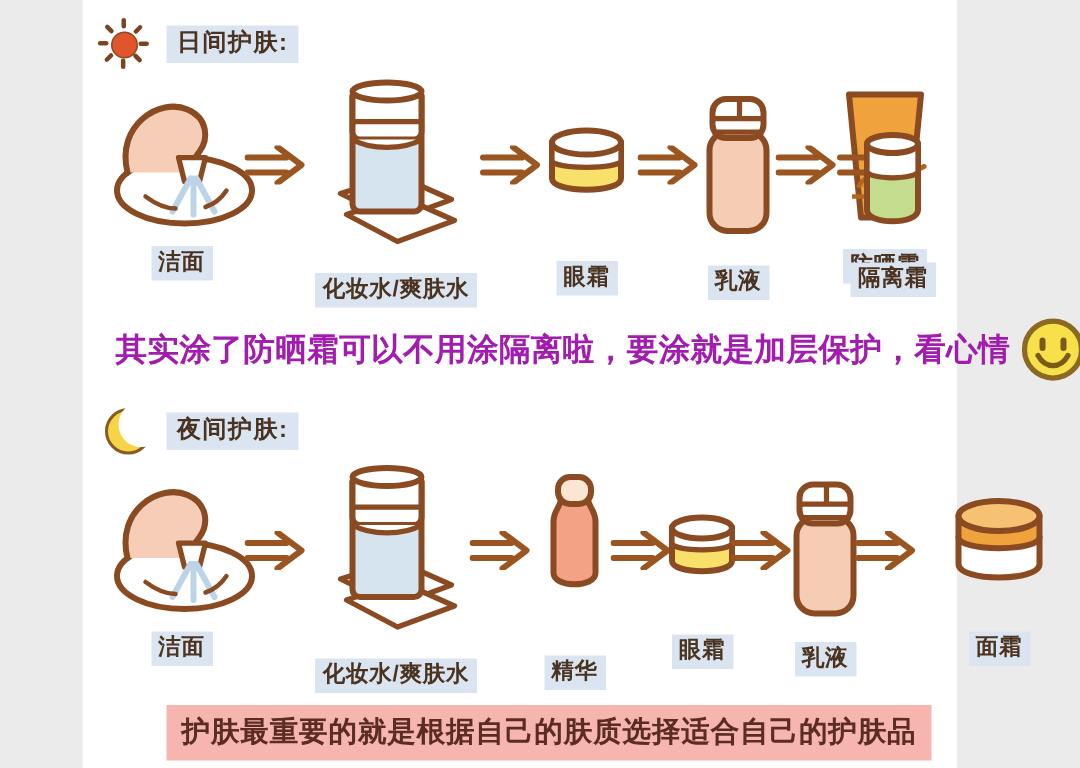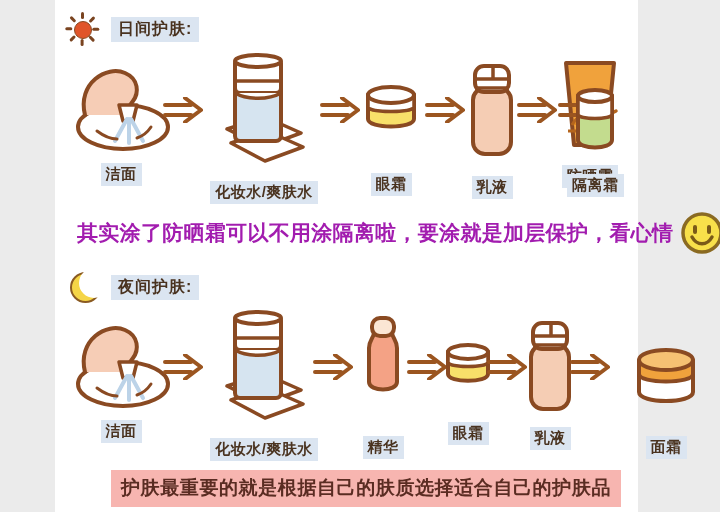--- a/index.html
+++ b/index.html
@@ -345,21 +345,21 @@
         </div>
         <span class="cap" style="margin-top:8px;">乳液</span>
       </div>
 
       <div class="arrow" style="left:515px; top:42px;">
         <svg width="42" height="26" viewBox="0 0 42 26">
           <path d="M2 8 L28 8 M2 18 L28 18 M22 1 L38 13 L22 25" fill="none" stroke="#9b5520" stroke-width="4" stroke-linecap="round" stroke-linejoin="round"></path>
         </svg>
       </div>
 
-      <div class="step" style="left:478px; top:32px;align-items:center;">
+      <div class="step" style="left:478px; top:16px;align-items:center;">
         <div class="art" style="margin-left:94px;">
           <svg width="78" height="70" viewBox="0 0 78 70">
             <path d="M12 30 L12 48 C12 60 66 60 66 48 L66 30 Z" fill="#ffffff" stroke="#8a4a22" stroke-width="4" stroke-linejoin="round"></path>
             <path d="M12 16 L12 30 C12 40 66 40 66 30 L66 16 Z" fill="#f0a23c" stroke="#8a4a22" stroke-width="4" stroke-linejoin="round"></path>
             <ellipse cx="39" cy="16" rx="27" ry="10" fill="#f6c173" stroke="#8a4a22" stroke-width="4"></ellipse>
           </svg>
         </div>
         <span class="cap" style="margin-top:18px; margin-left:94px;">面霜</span>
       </div>
     </div>

